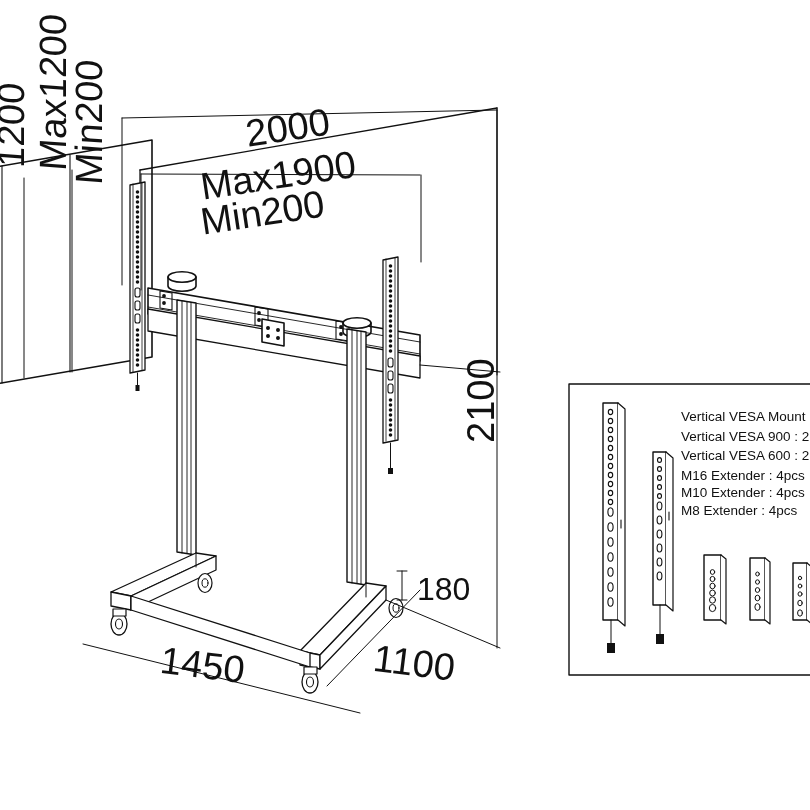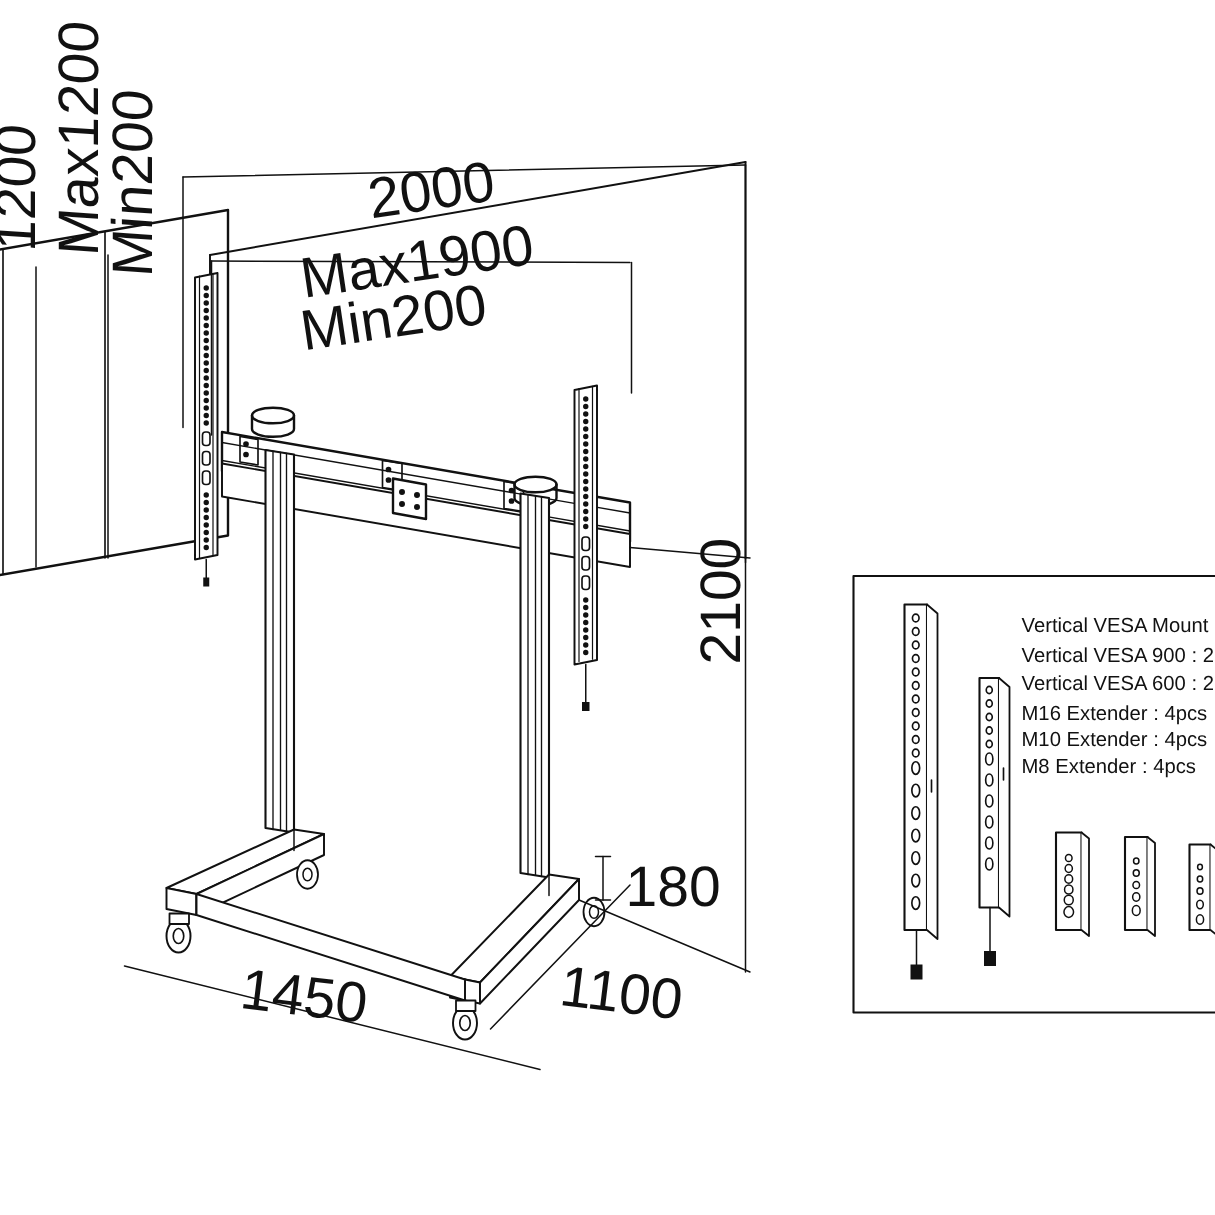--- a/index.html
+++ b/index.html
@@ -32,21 +32,21 @@
 
   .dim-max1200{ left:34px; top:169px; font-size:38px;
      transform:rotate(-90deg) skewX(-4deg); transform-origin:0 0;}
   .dim-min200b{ left:70px; top:183px; font-size:38px;
      transform:rotate(-90deg) skewX(-4deg); transform-origin:0 0;}
   .dim-partial{ left:-8px; top:166px; font-size:38px;
      transform:rotate(-90deg) skewX(-4deg); transform-origin:0 0; color:#111;}
 
   .dim-2100{ left:462px; top:443px; font-size:38px;
      transform:rotate(-90deg); transform-origin:0 0;}
-  .dim-180{ left:417px; top:573px; font-size:38px;}
+  .dim-180{ left:417px; top:573px; font-size:32px;}
   .dim-1450{ left:163px; top:641px; font-size:38px; transform:rotate(7deg); transform-origin:0 0;}
   .dim-1100{ left:376px; top:639px; font-size:38px; transform:rotate(7deg); transform-origin:0 0;}
 
   
   #legend-text{
     position:absolute;
     left:681px;
     top:410px;
     width:140px;
   }

